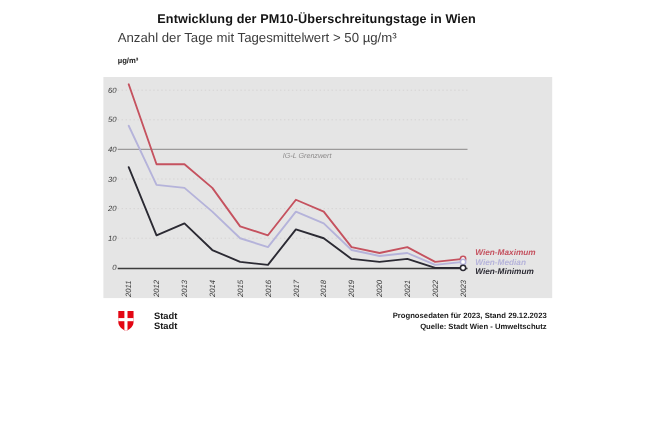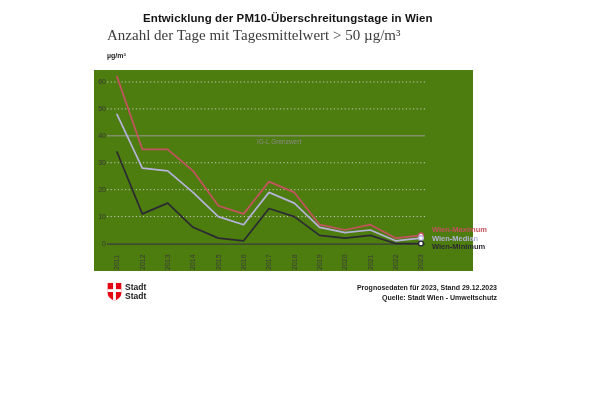--- a/index.html
+++ b/index.html
@@ -6,36 +6,37 @@
   body{
     width:600px;height:400px;position:relative;background:#ffffff;
     font-family:"Liberation Sans", sans-serif;overflow:hidden;
   }
   .title{
     position:absolute;left:107px;top:12px;
     font-size:11.5px;font-weight:bold;color:#141414;letter-spacing:.1px;margin-left:36px;
   }
   .subtitle{
     position:absolute;left:107px;top:27px;
-    font-size:15px;font-weight:400;color:#3c3c3c;font-family:Liberation Serif, serif;
+    font-size:12px;font-weight:400;color:#3c3c3c;
   }
   .unit-label{
     position:absolute;left:107px;top:52px;
     font-size:7px;font-weight:600;color:#222222;
   }
   .panel{
-    position:absolute;left:94px;top:70px;width:379px;height:201px;
-    background:#4d7c0f;
+    position:absolute;left:94px;top:70px;width:408px;height:201px;
+    background:#e5e5e5;
+    font-style:italic;
   }
   .panel svg{display:block;}
   .footer-logo{
     position:absolute;left:106px;top:282px;display:flex;align-items:center;
   }
   .logo-text{
-    margin-left:2px;font-size:8.5px;font-weight:bold;color:#1a1a1a;line-height:9.5px;
+    margin-left:17px;font-size:8.5px;font-weight:bold;color:#1a1a1a;line-height:9.5px;
   }
   .logo-text span{display:block;}
   .footer-notes{
     position:absolute;right:103px;top:283px;text-align:right;
     font-size:7px;font-weight:bold;color:#1a1a1a;line-height:9.5px;
   }
 </style>
 </head>
 <body>
 

